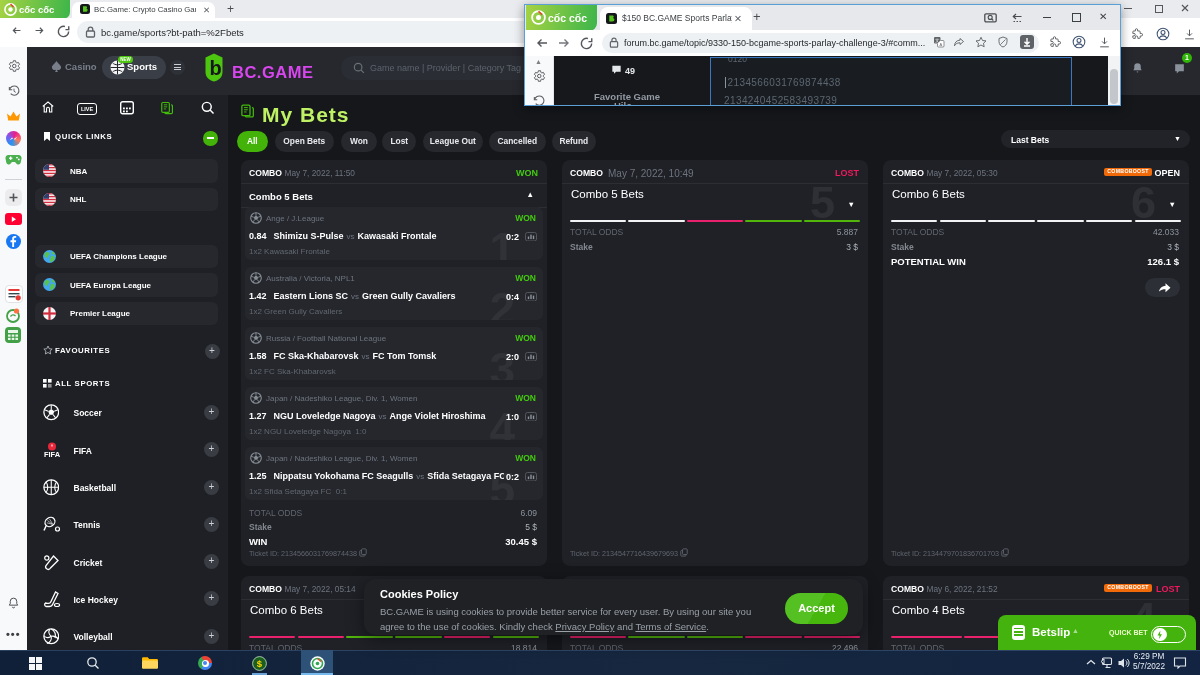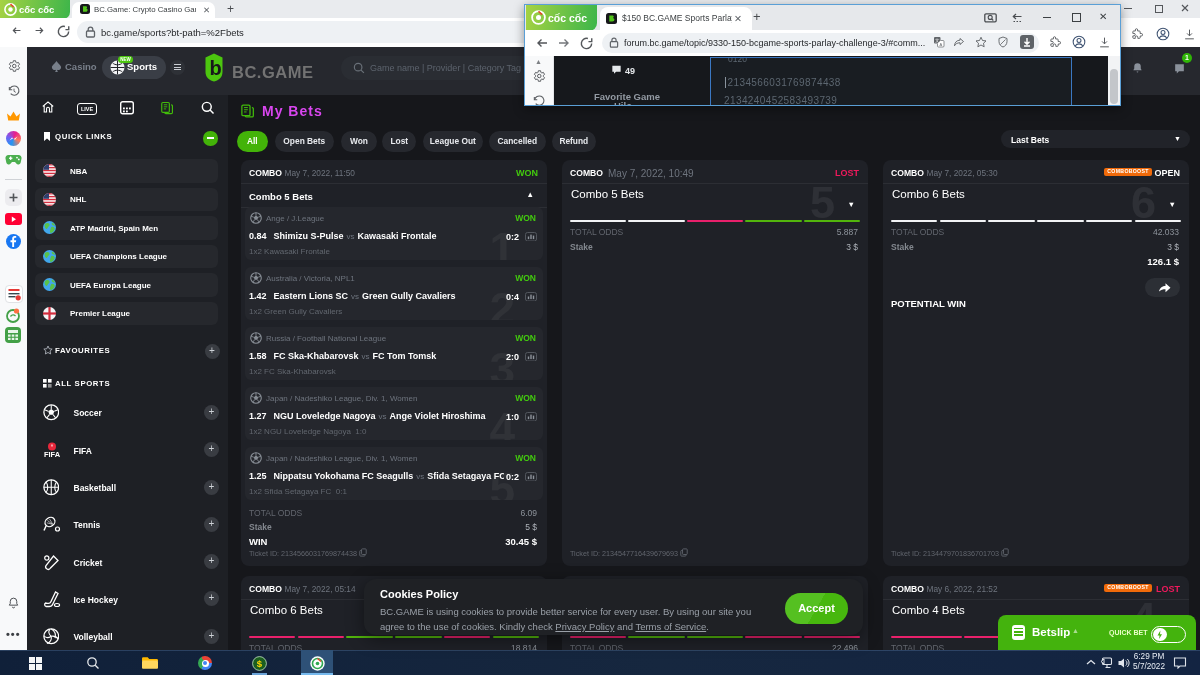--- a/index.html
+++ b/index.html
@@ -285,21 +285,21 @@
     <div class="ab" style="left:4.2px;top:4.4px;width:7px;height:1.4px;background:#c9cdd3;"></div>
     <div class="ab" style="left:4.2px;top:7px;width:7px;height:1.4px;background:#c9cdd3;"></div>
     <div class="ab" style="left:4.2px;top:9.6px;width:7px;height:1.4px;background:#c9cdd3;"></div>
   </div>
   <div class="ab" style="left:177px;top:6px;">
     <svg width="20" height="29" viewBox="0 0 40 58">
           <path d="M20 1 L37 9 V38 C37 48 30 55 20 57 C10 55 3 48 3 38 V9 Z" fill="#4cc60f"></path>
           <text x="11" y="43" font-family="Liberation Sans" font-size="40" font-weight="bold" fill="#17181b">b</text>
         </svg>
   </div>
-  <div class="ab b" style="left:205px;top:16px;font-size:16.5px;color:#737373;letter-spacing:.5px;">BC.GAME</div>
+  <div class="ab b" style="left:205px;top:16px;font-size:16.5px;color:#d946ef;letter-spacing:.5px;">BC.GAME</div>
   <div class="ab" style="left:314px;top:9px;width:770px;height:24px;background:#2a2d33;border-radius:12px;"></div>
   <div class="ab" style="left:326px;top:15px;">
     <svg width="12" height="12" viewBox="0 0 14 14">
           <circle cx="6" cy="6" r="4.4" fill="none" stroke="#697078" stroke-width="1.4"></circle>
           <path d="M9.4 9.4 L12.7 12.7" stroke="#697078" stroke-width="1.4"></path>
         </svg>
   </div>
   <div class="ab" style="left:343px;top:15.5px;font-size:9px;color:#5c636d;">Game name | Provider | Category Tag</div>
   <div class="ab" style="left:1104px;top:14px;">
     <svg width="13" height="14" viewBox="0 0 24 24">
@@ -391,31 +391,20 @@
               <rect y="2.9" width="13" height="1.45" fill="#d22d3e"></rect>
               <rect y="5.8" width="13" height="1.45" fill="#d22d3e"></rect>
               <rect y="8.7" width="13" height="1.45" fill="#d22d3e"></rect>
               <rect y="11.6" width="13" height="1.45" fill="#d22d3e"></rect>
               <rect width="6" height="5.8" fill="#2e3f6e"></rect>
             </g>
           </svg>
         </span>
         <span class="qt">NHL</span>
       </div>
-  <div class="ab qrow" style="top:169px;">
-        <span class="qi">
-          <svg width="13" height="13" viewBox="0 0 13 13">
-            <circle cx="6.5" cy="6.5" r="6.5" fill="#42a7ec"></circle>
-            <path d="M2 3 C3.5 1.5 6 1.8 6.5 3.5 C7 5 5 5.5 4.5 7 C4 8.5 2.5 8 2 6.5 C1.6 5.2 1.5 4 2 3 Z" fill="#59c24a"></path>
-            <path d="M8.5 6 C10 5.5 11.5 6.5 11.8 8 C11 10.5 9 12 7.5 12 C6.5 11 7 9 7.5 8 C7.8 7 8 6.2 8.5 6 Z" fill="#59c24a"></path>
-            <path d="M9 1.5 C10.5 2 11.5 3 12 4.5 C11 5 9.5 4.5 9 3.5 C8.6 2.7 8.5 2 9 1.5 Z" fill="#59c24a"></path>
-          </svg>
-        </span>
-        <span class="qt">ATP Madrid, Spain Men</span>
-      </div>
   <div class="ab qrow" style="top:197.5px;">
         <span class="qi">
           <svg width="13" height="13" viewBox="0 0 13 13">
             <circle cx="6.5" cy="6.5" r="6.5" fill="#42a7ec"></circle>
             <path d="M2 3 C3.5 1.5 6 1.8 6.5 3.5 C7 5 5 5.5 4.5 7 C4 8.5 2.5 8 2 6.5 C1.6 5.2 1.5 4 2 3 Z" fill="#59c24a"></path>
             <path d="M8.5 6 C10 5.5 11.5 6.5 11.8 8 C11 10.5 9 12 7.5 12 C6.5 11 7 9 7.5 8 C7.8 7 8 6.2 8.5 6 Z" fill="#59c24a"></path>
             <path d="M9 1.5 C10.5 2 11.5 3 12 4.5 C11 5 9.5 4.5 9 3.5 C8.6 2.7 8.5 2 9 1.5 Z" fill="#59c24a"></path>
           </svg>
         </span>
         <span class="qt">UEFA Champions League</span>
@@ -536,21 +525,21 @@
       </div>
 </div>
 
 <div class="ab" style="left:240px;top:103px;">
   <svg width="15" height="16" viewBox="0 0 24 24">
         <rect x="3" y="2.5" width="13" height="17" rx="2" fill="none" stroke="#42bb0a" stroke-width="2"></rect>
         <path d="M6.5 6.5 h6 M6.5 10 h6 M6.5 13.5 h4" stroke="#42bb0a" stroke-width="1.6"></path>
         <path d="M19 6.5 H19.5 a1.8 1.8 0 0 1 1.8 1.8 V19.5 a2 2 0 0 1-2 2 H10 a1.8 1.8 0 0 1-1.8-1.8" fill="none" stroke="#42bb0a" stroke-width="2"></path>
       </svg>
 </div>
-<div class="ab b" style="left:262px;top:102.5px;font-size:14px;color:#d946ef;letter-spacing:1px;">My Bets</div>
+<div class="ab b" style="left:262px;top:102.5px;font-size:21px;color:#bef264;letter-spacing:1px;">My Bets</div>
 <div class="ab chip" style="left:237px;width:30.5px;background:#43b309;color:#fff;">All</div>
 <div class="ab chip" style="left:274.8px;width:59px;">Open Bets</div>
 <div class="ab chip" style="left:341px;width:36px;">Won</div>
 <div class="ab chip" style="left:382.3px;width:34px;">Lost</div>
 <div class="ab chip" style="left:422.8px;width:60px;">League Out</div>
 <div class="ab chip" style="left:488.8px;width:57px;">Cancelled</div>
 <div class="ab chip" style="left:551.8px;width:44px;">Refund</div>
 <div class="ab" style="left:1001px;top:130px;width:188.6px;height:18px;background:#212329;border-radius:9px;text-align:center;">
   <span class="ab b" style="left:10px;top:4.5px;font-size:8.5px;color:#fff;">Last Bets</span>
   <span class="ab" style="left:173px;top:5px;font-size:7px;color:#fff;">▼</span>
@@ -746,21 +735,21 @@
   </div>
   <div class="ab" style="left:8px;top:67px;width:290px;height:10px;">
     <span class="ab" style="left:0;font-size:8.5px;color:#62666e;">TOTAL ODDS</span>
         <span class="ab" style="right:2px;font-size:8.5px;color:#8d939b;">42.033</span>
   </div>
   <div class="ab" style="left:8px;top:81.5px;width:290px;height:10px;">
     <span class="ab b" style="left:0;font-size:8.5px;color:#83888f;">Stake</span>
         <span class="ab" style="right:2px;font-size:8.5px;color:#aeb3ba;">3 $</span>
   </div>
   <div class="ab" style="left:8px;top:96px;width:290px;height:11px;">
-    <span class="ab b" style="left:0;font-size:9.5px;color:#fff;margin-top:42px;">POTENTIAL WIN</span>
+    <span class="ab b" style="left:0;font-size:9.5px;color:#fff;">POTENTIAL WIN</span>
         <span class="ab b" style="right:2px;font-size:9.5px;color:#fff;">126.1 $</span>
   </div>
   <div class="ab" style="left:262.3px;top:117.8px;width:34.7px;height:19.7px;background:#2c2f35;border-radius:10px;">
     <svg width="34.7" height="19.7" viewBox="0 0 34.7 19.7">
           <path d="M14 13.5 C15 9.5 17.5 8 20.5 8 V5.2 L25.5 9.7 L20.5 14.2 V11.2 C18 11.2 15.8 11.8 14 13.5 Z" fill="#fff"></path>
         </svg>
   </div>
   <div class="ab tk" style="top:387.5px;">Ticket ID: 2134479701836701703 <span class="cp"><svg width="8" height="9" viewBox="0 0 10 11">
             <rect x="3.2" y="1" width="5.8" height="7" rx="1" fill="none" stroke="#62666e" stroke-width="1.1"></rect>
             <path d="M3.2 3 H2 a1 1 0 0 0-1 1 v5 a1 1 0 0 0 1 1 h4.5 a1 1 0 0 0 1-1 V8.2" fill="none" stroke="#62666e" stroke-width="1.1"></path>

